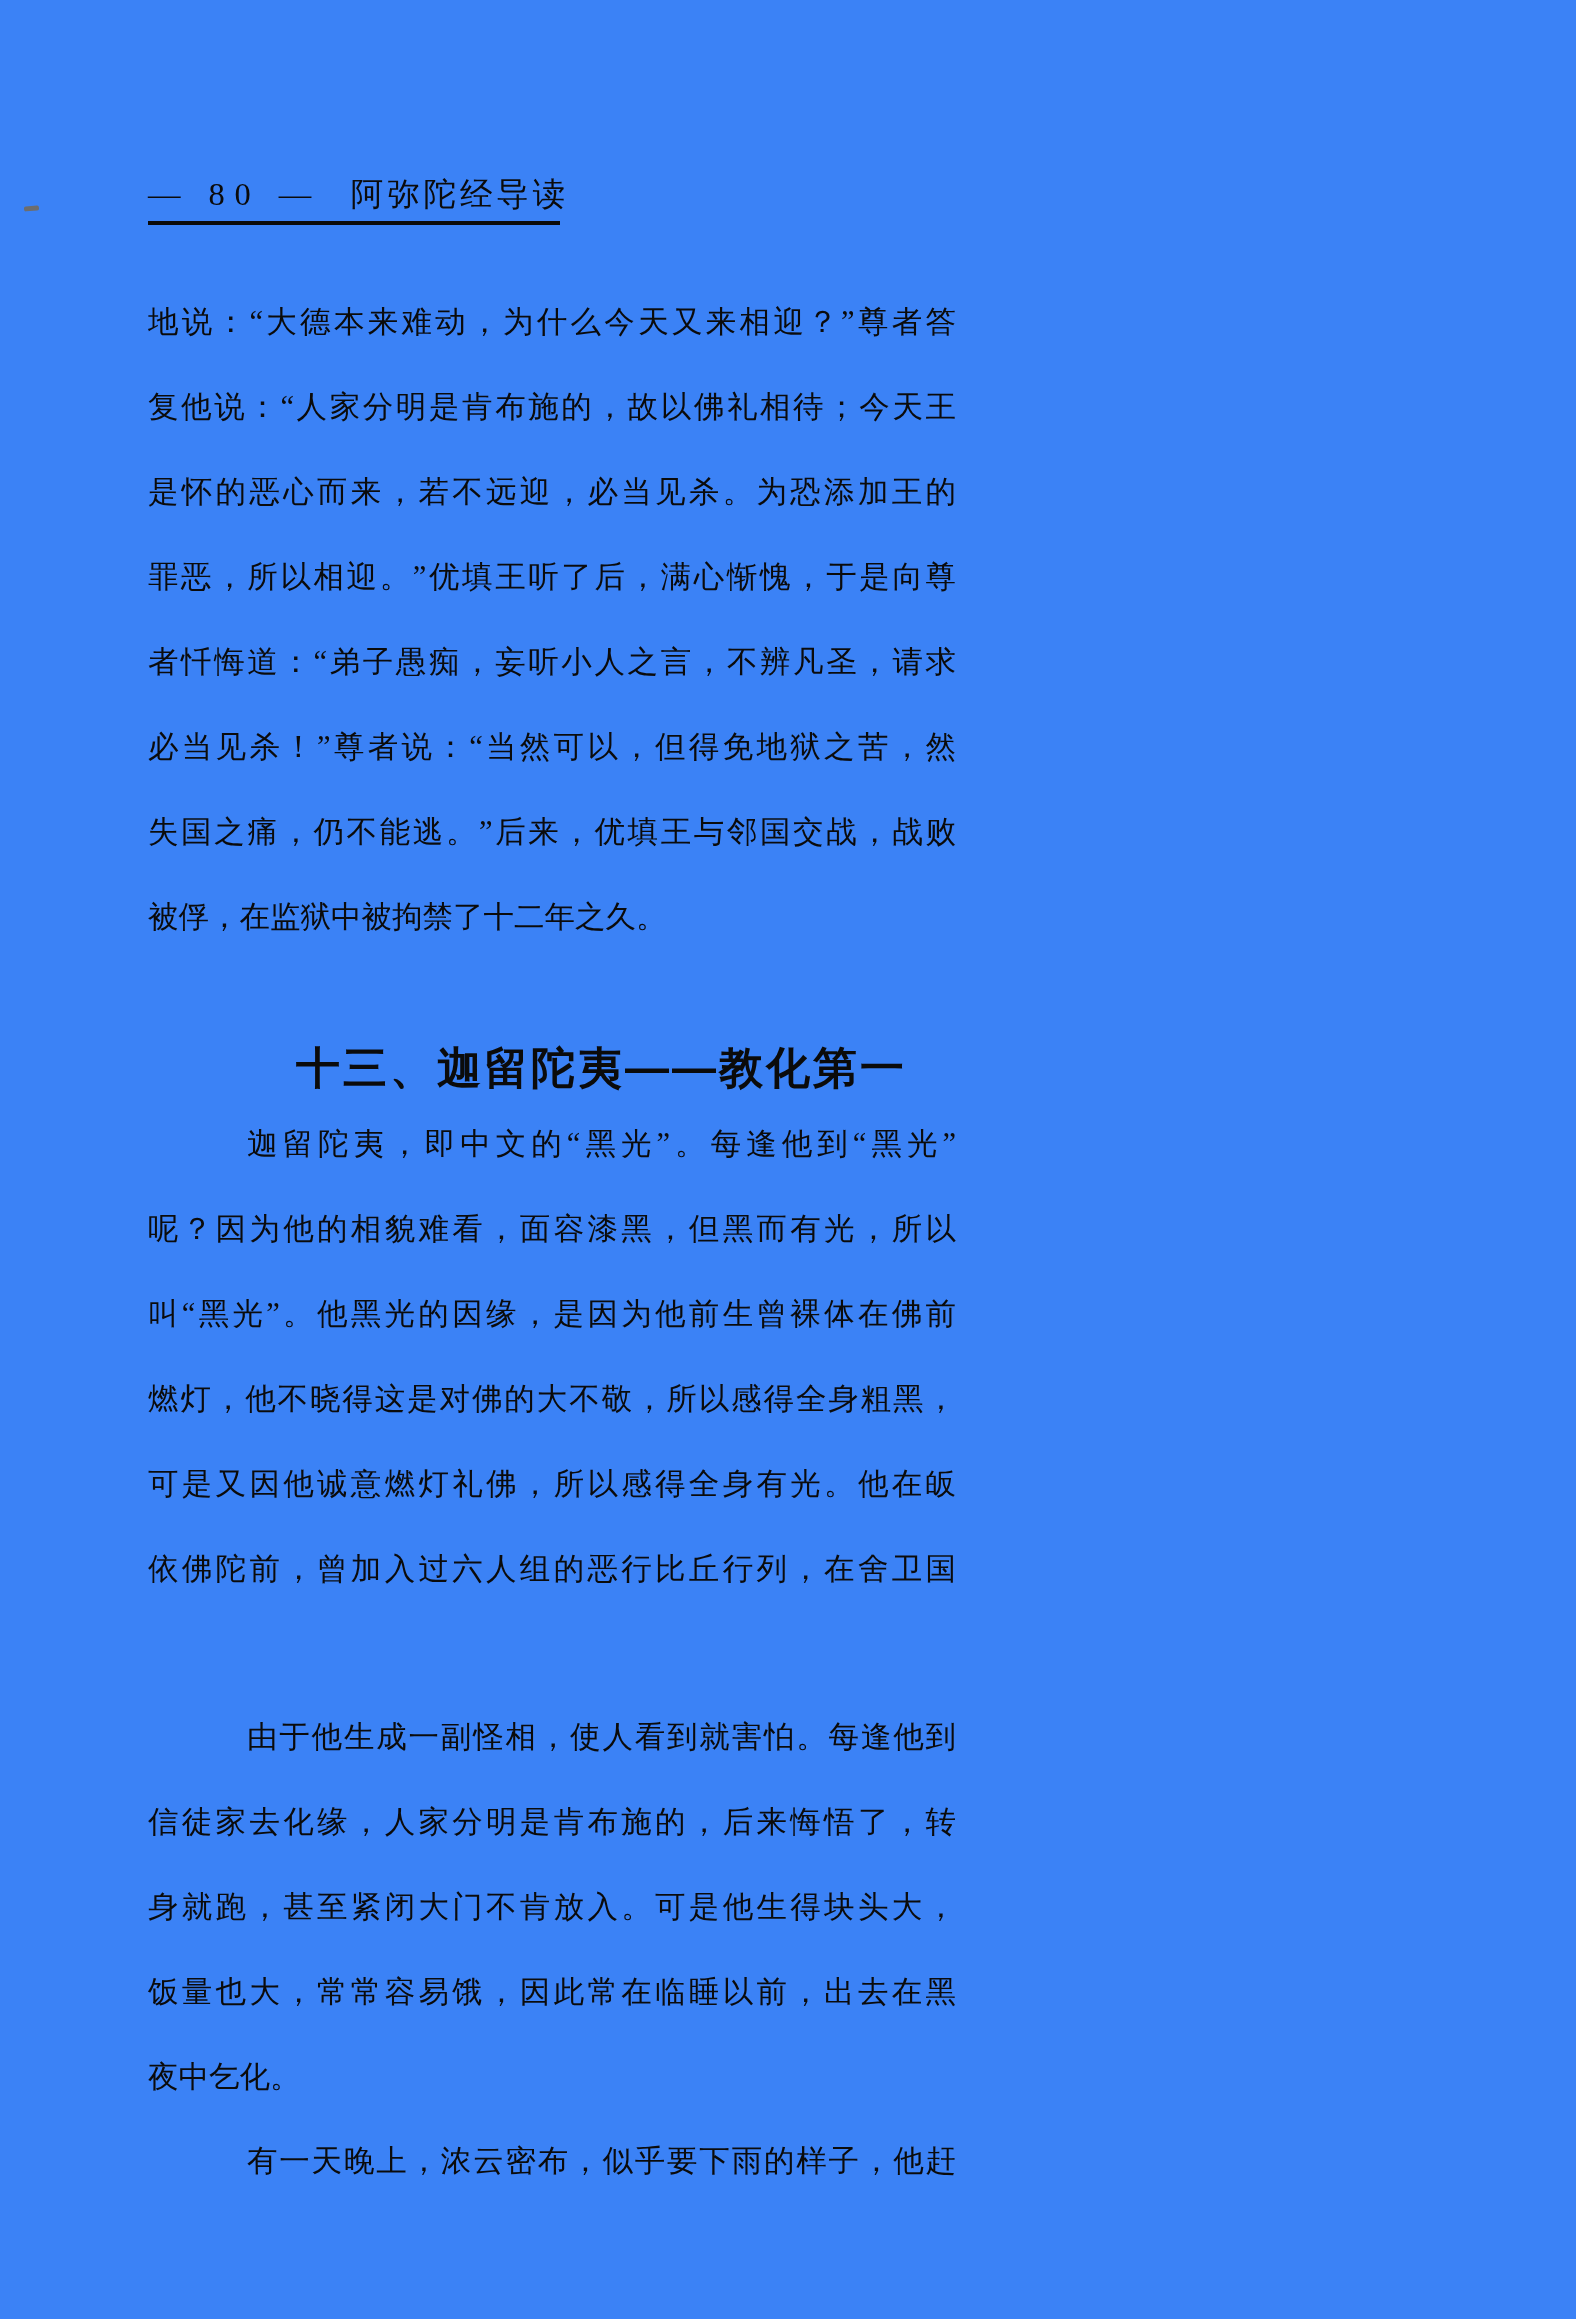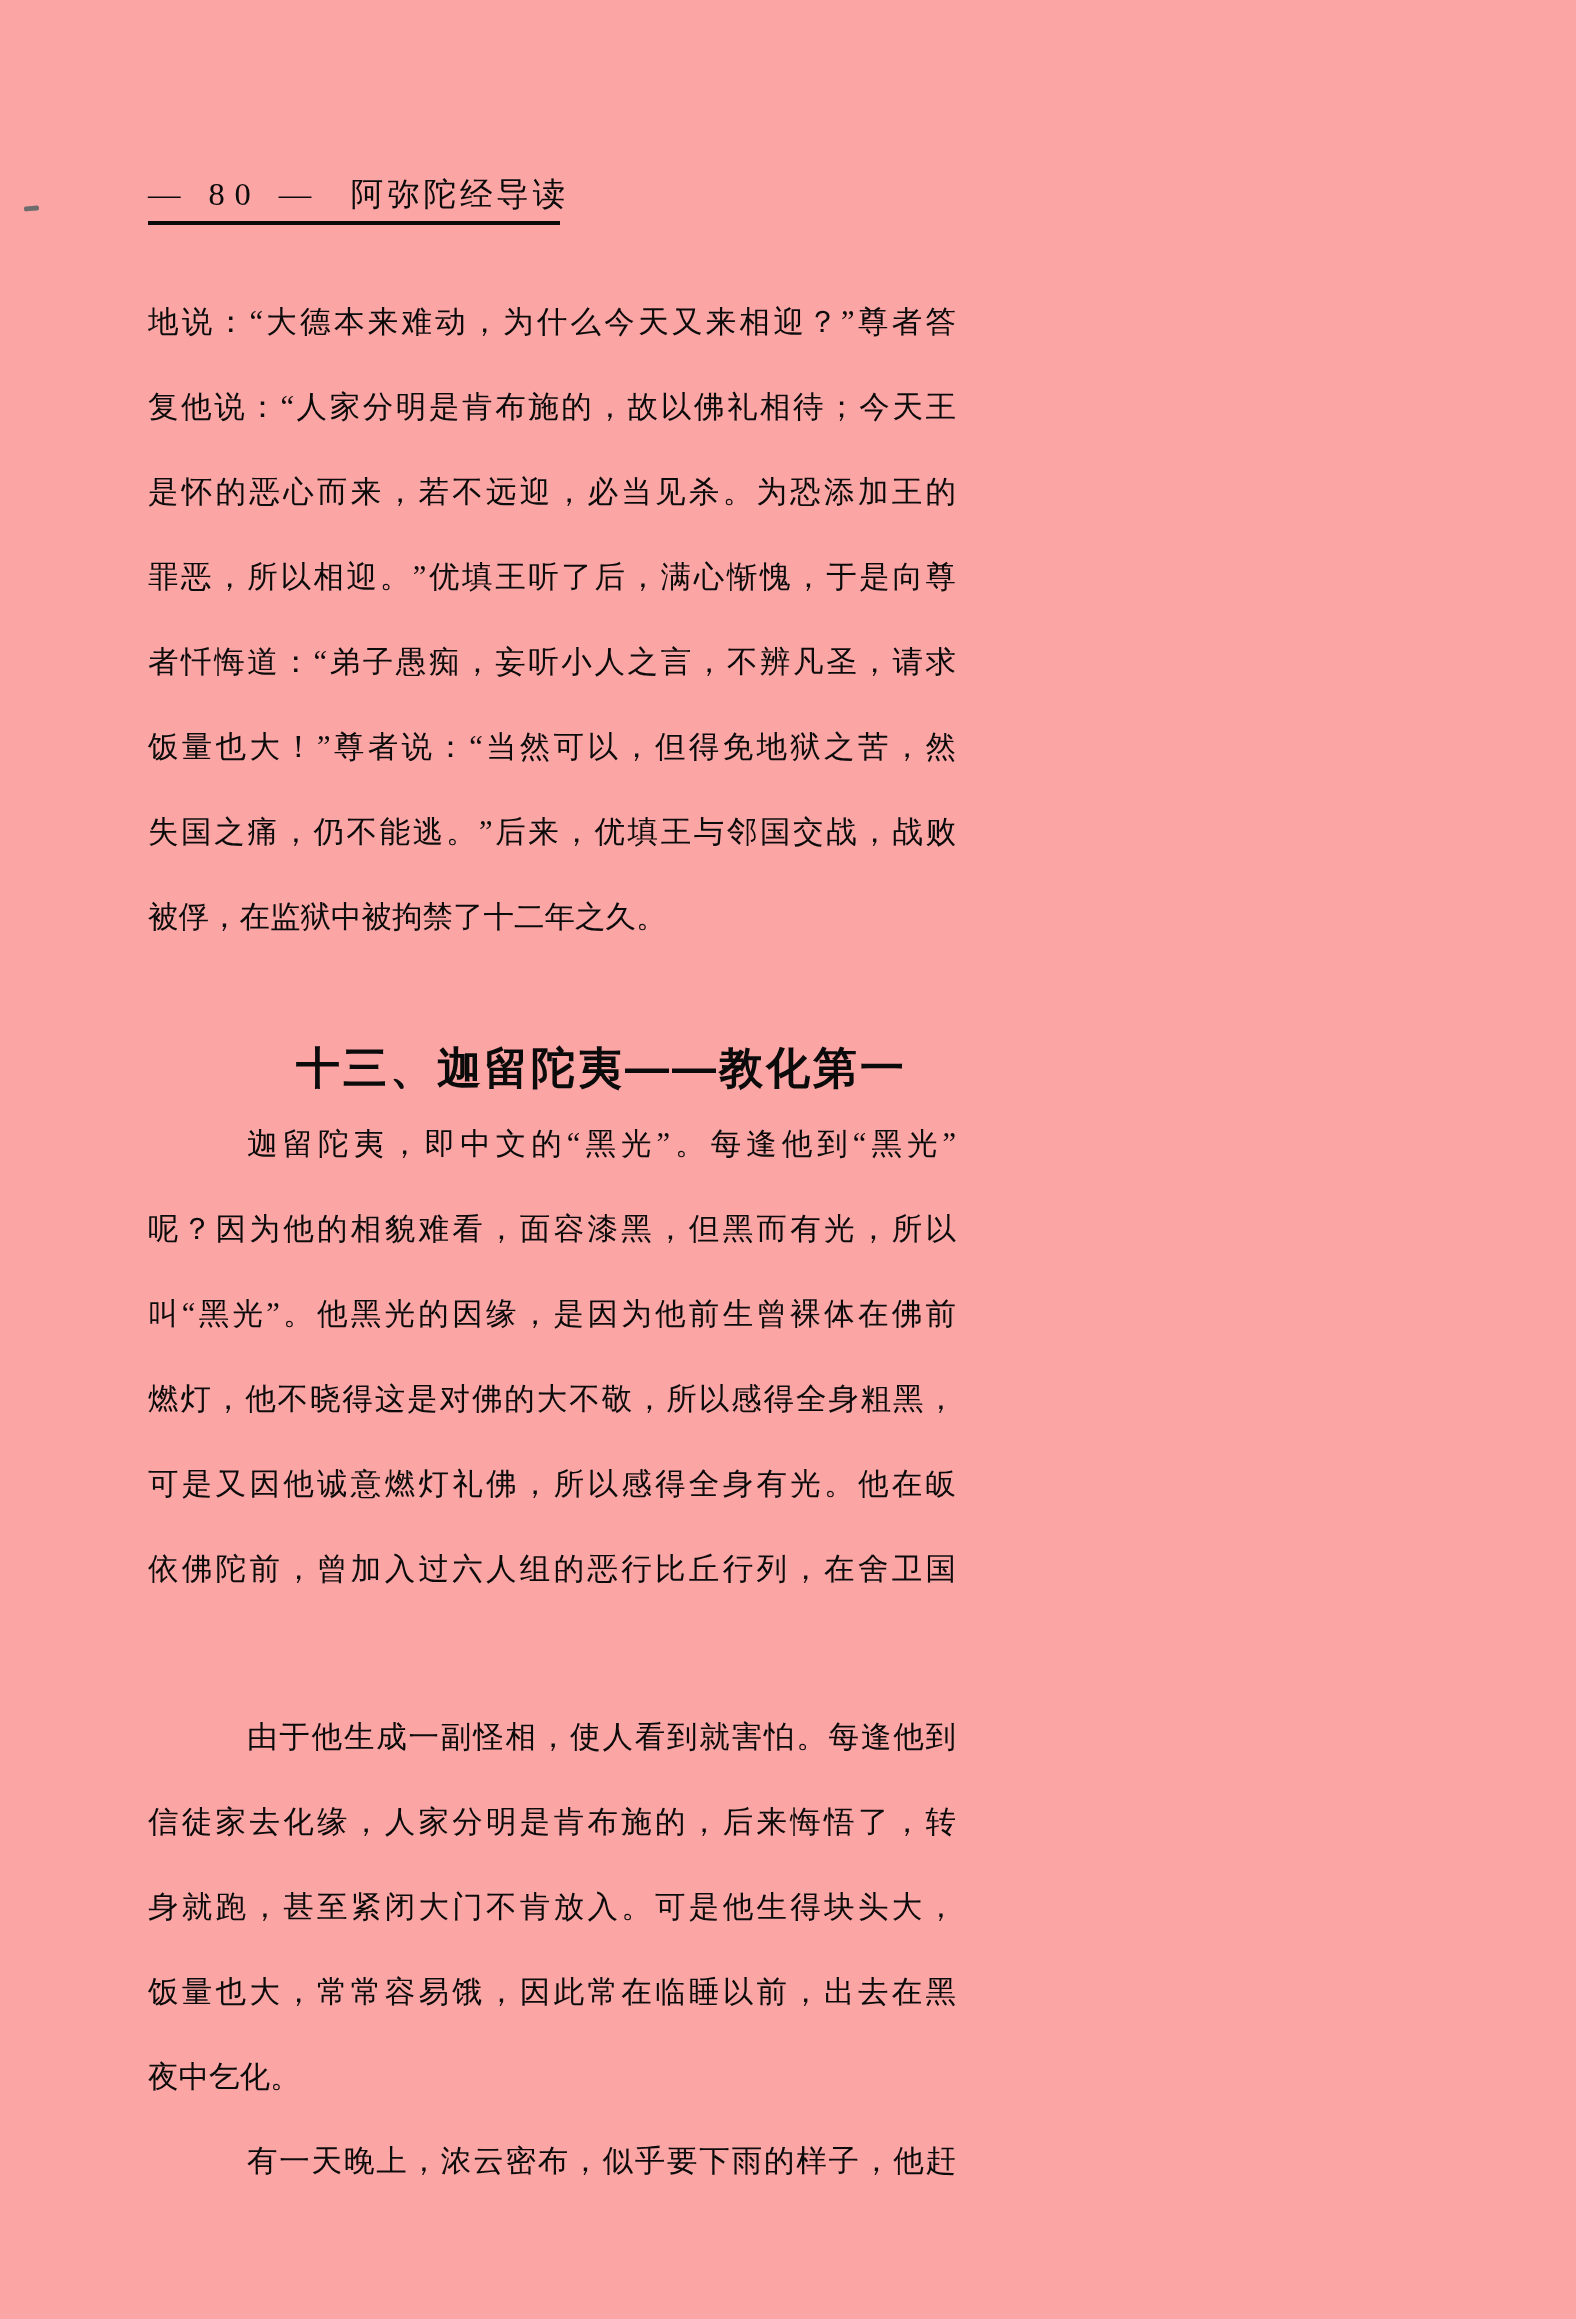--- a/index.html
+++ b/index.html
@@ -1,21 +1,21 @@
 <!DOCTYPE html>
 <html><head>
 <meta charset="utf-8">
 <style>
   * { margin: 0; padding: 0; box-sizing: border-box; }
   html, body { background: #ffffff; }
   .page {
     position: relative;
     width: 1576px;
     height: 2320px;
-    background: #fca5a5;
+    background: #3b82f6;
     color: #0b0b0b;
     font-family: "Liberation Serif", "DejaVu Serif", serif;
     overflow: hidden;
   }
   
   .running-header {
     position: absolute;
     left: 148px;
     top: 173px;
     font-size: 32.5px;
@@ -93,21 +93,21 @@
     <span class="pageno">— 80 —</span><span class="booktitle">阿弥陀经导读</span>
   </div>
   <div class="header-rule"></div>
 
   <div class="block" style="top:280px">
     <div class="line">地说：“大德本来难动，为什么今天又来相迎？”尊者答</div>
     <div class="line">复他说：“人家分明是肯布施的，故以佛礼相待；今天王</div>
     <div class="line">是怀的恶心而来，若不远迎，必当见杀。为恐添加王的</div>
     <div class="line">罪恶，所以相迎。”优填王听了后，满心惭愧，于是向尊</div>
     <div class="line">者忏悔道：“弟子愚痴，妄听小人之言，不辨凡圣，请求</div>
-    <div class="line">饭量也大！”尊者说：“当然可以，但得免地狱之苦，然</div>
+    <div class="line">必当见杀！”尊者说：“当然可以，但得免地狱之苦，然</div>
     <div class="line">失国之痛，仍不能逃。”后来，优填王与邻国交战，战败</div>
     <div class="line short">被俘，在监狱中被拘禁了十二年之久。</div>
   </div>
 
   <div class="section-heading">十三、迦留陀夷——教化第一</div>
 
   <div class="block" style="top:1102px">
     <div class="line indent">迦留陀夷，即中文的“黑光”。每逢他到“黑光”</div>
     <div class="line">呢？因为他的相貌难看，面容漆黑，但黑而有光，所以</div>
     <div class="line">叫“黑光”。他黑光的因缘，是因为他前生曾裸体在佛前</div>

